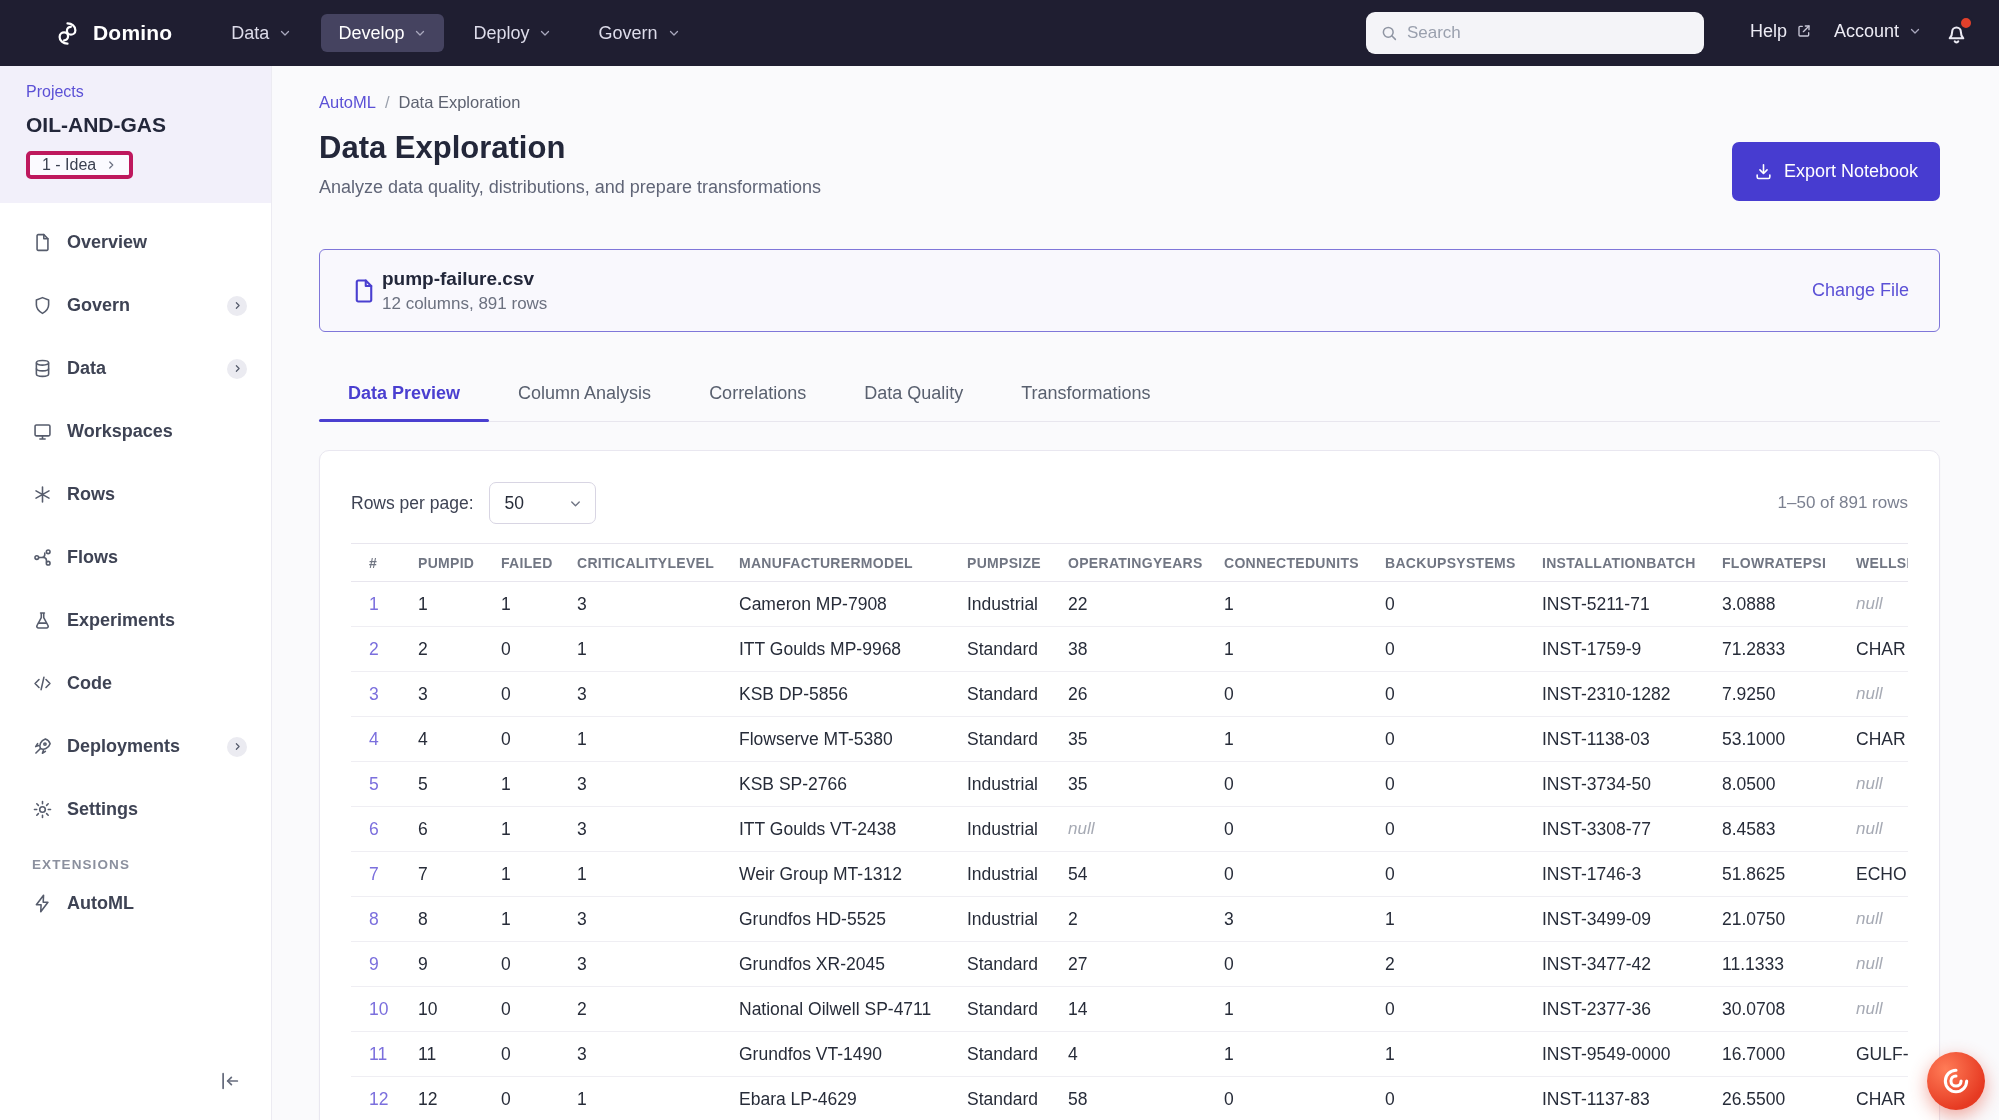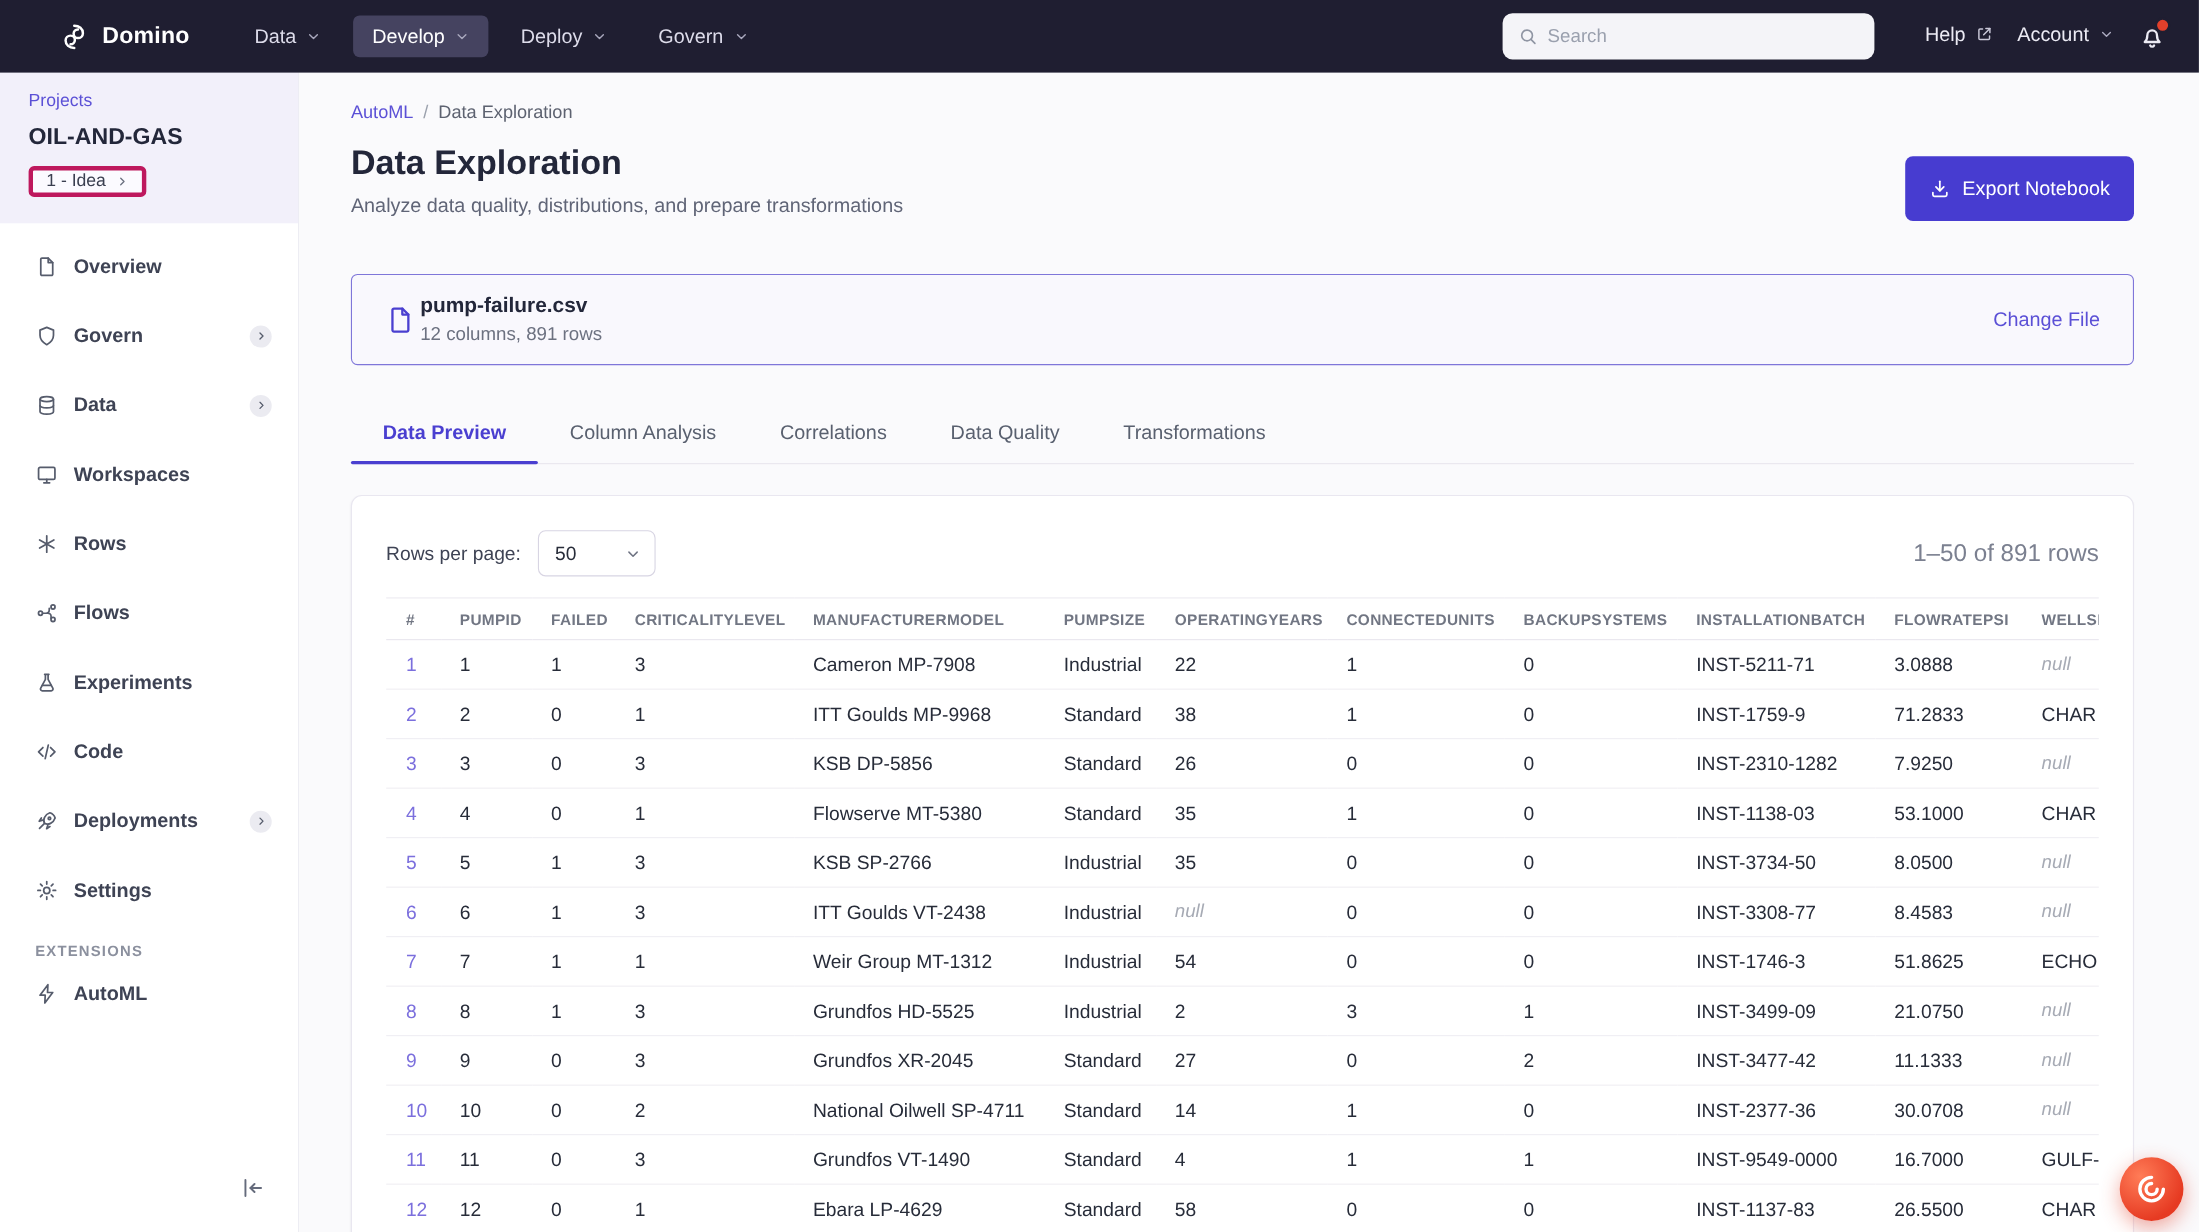--- a/index.html
+++ b/index.html
@@ -76,21 +76,21 @@
   .tabs { display: flex; margin-top: 51px; border-bottom: 1px solid #e8e6ee; }
   .tab { padding: 0 29px 17px; font-size: 18px; color: #59606f; position: relative; cursor: pointer; white-space: nowrap; }
   .tab.active { color: #4a3fd0; font-weight: 700; }
   .tab.active::after { content: ""; position: absolute; left: 0; right: 0; bottom: -1px; height: 3px; background: #4a3fd0; border-radius: 2px; }
 
   .panel { margin-top: 28px; background: #fff; border: 1px solid #e9e7f0; border-radius: 10px; padding: 31px 31px 0; height: 820px; box-shadow: 0 1px 2px rgba(20,20,40,.04); }
   .table-controls { display: flex; align-items: center; margin-bottom: 19px; }
   .rpp-label { font-size: 17.5px; color: #3e4354; }
   .rpp-select { margin-left: 15px; width: 107px; height: 42px; border: 1px solid #d8d5e3; border-radius: 7px; display: flex; align-items: center; justify-content: space-between; padding: 0 12px 0 15px; font-size: 17.5px; color: #272c39; background: #fff; cursor: pointer; }
   .rpp-select .icon { color: #6f7483; } .rpp-select .icon svg { width: 15px; height: 15px; }
-  .range { margin-left: auto; font-size: 22px; color: #7b8090; }
+  .range { margin-left: auto; font-size: 17px; color: #7b8090; }
 
   .table-wrap { overflow: hidden; width: 100%; }
   table.data-table { border-collapse: collapse; table-layout: fixed; width: 1627px; }
   .data-table th { height: 38px; font-size: 14px; font-weight: 700; color: #717683; letter-spacing: .3px; border-top: 1px solid #e8e6ee; border-bottom: 1px solid #e8e6ee; }
   .data-table td { height: 45px; border-bottom: 1px solid #efeef3; font-size: 17.5px; color: #272c39; }
   .data-table th, .data-table td { text-align: left; padding: 0 0 0 17px; white-space: nowrap; overflow: hidden; }
   .data-table th:first-child, .data-table td:first-child { padding-left: 18px; }
   .data-table td.idx { color: #7b6fdd; }
   .data-table td.nullv { color: #a6aab4; font-style: italic; font-size: 17px; }
 

